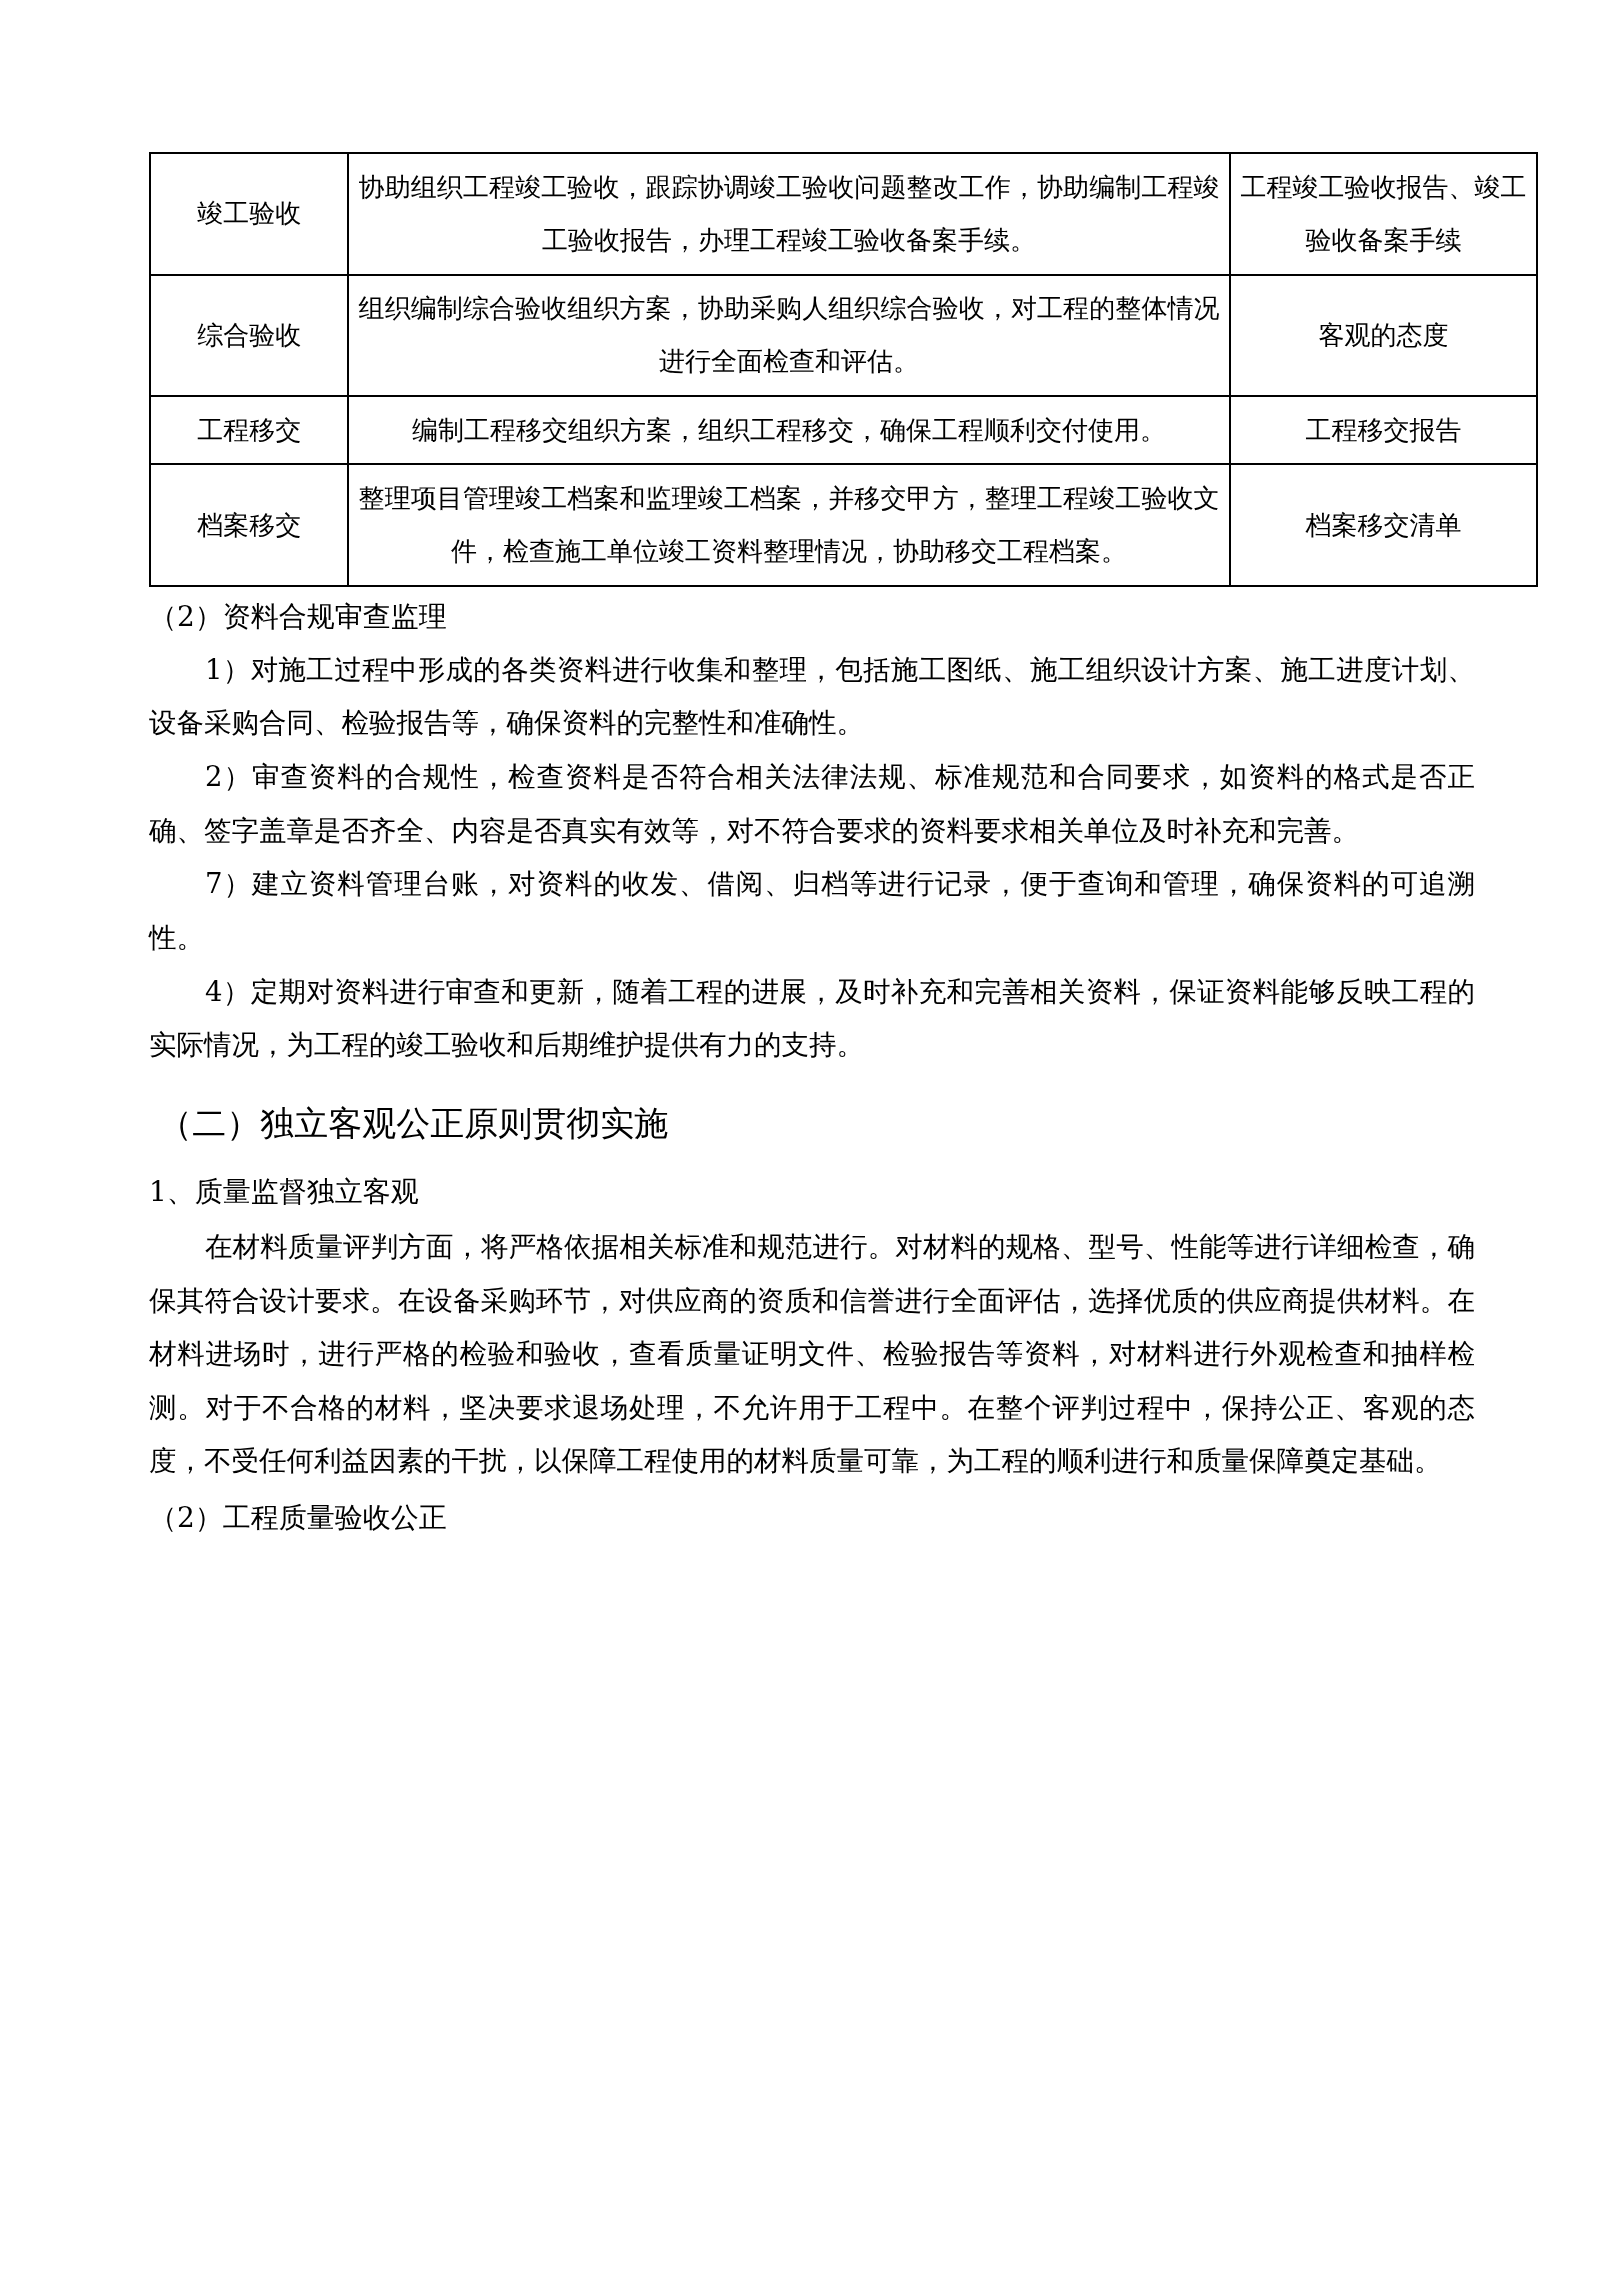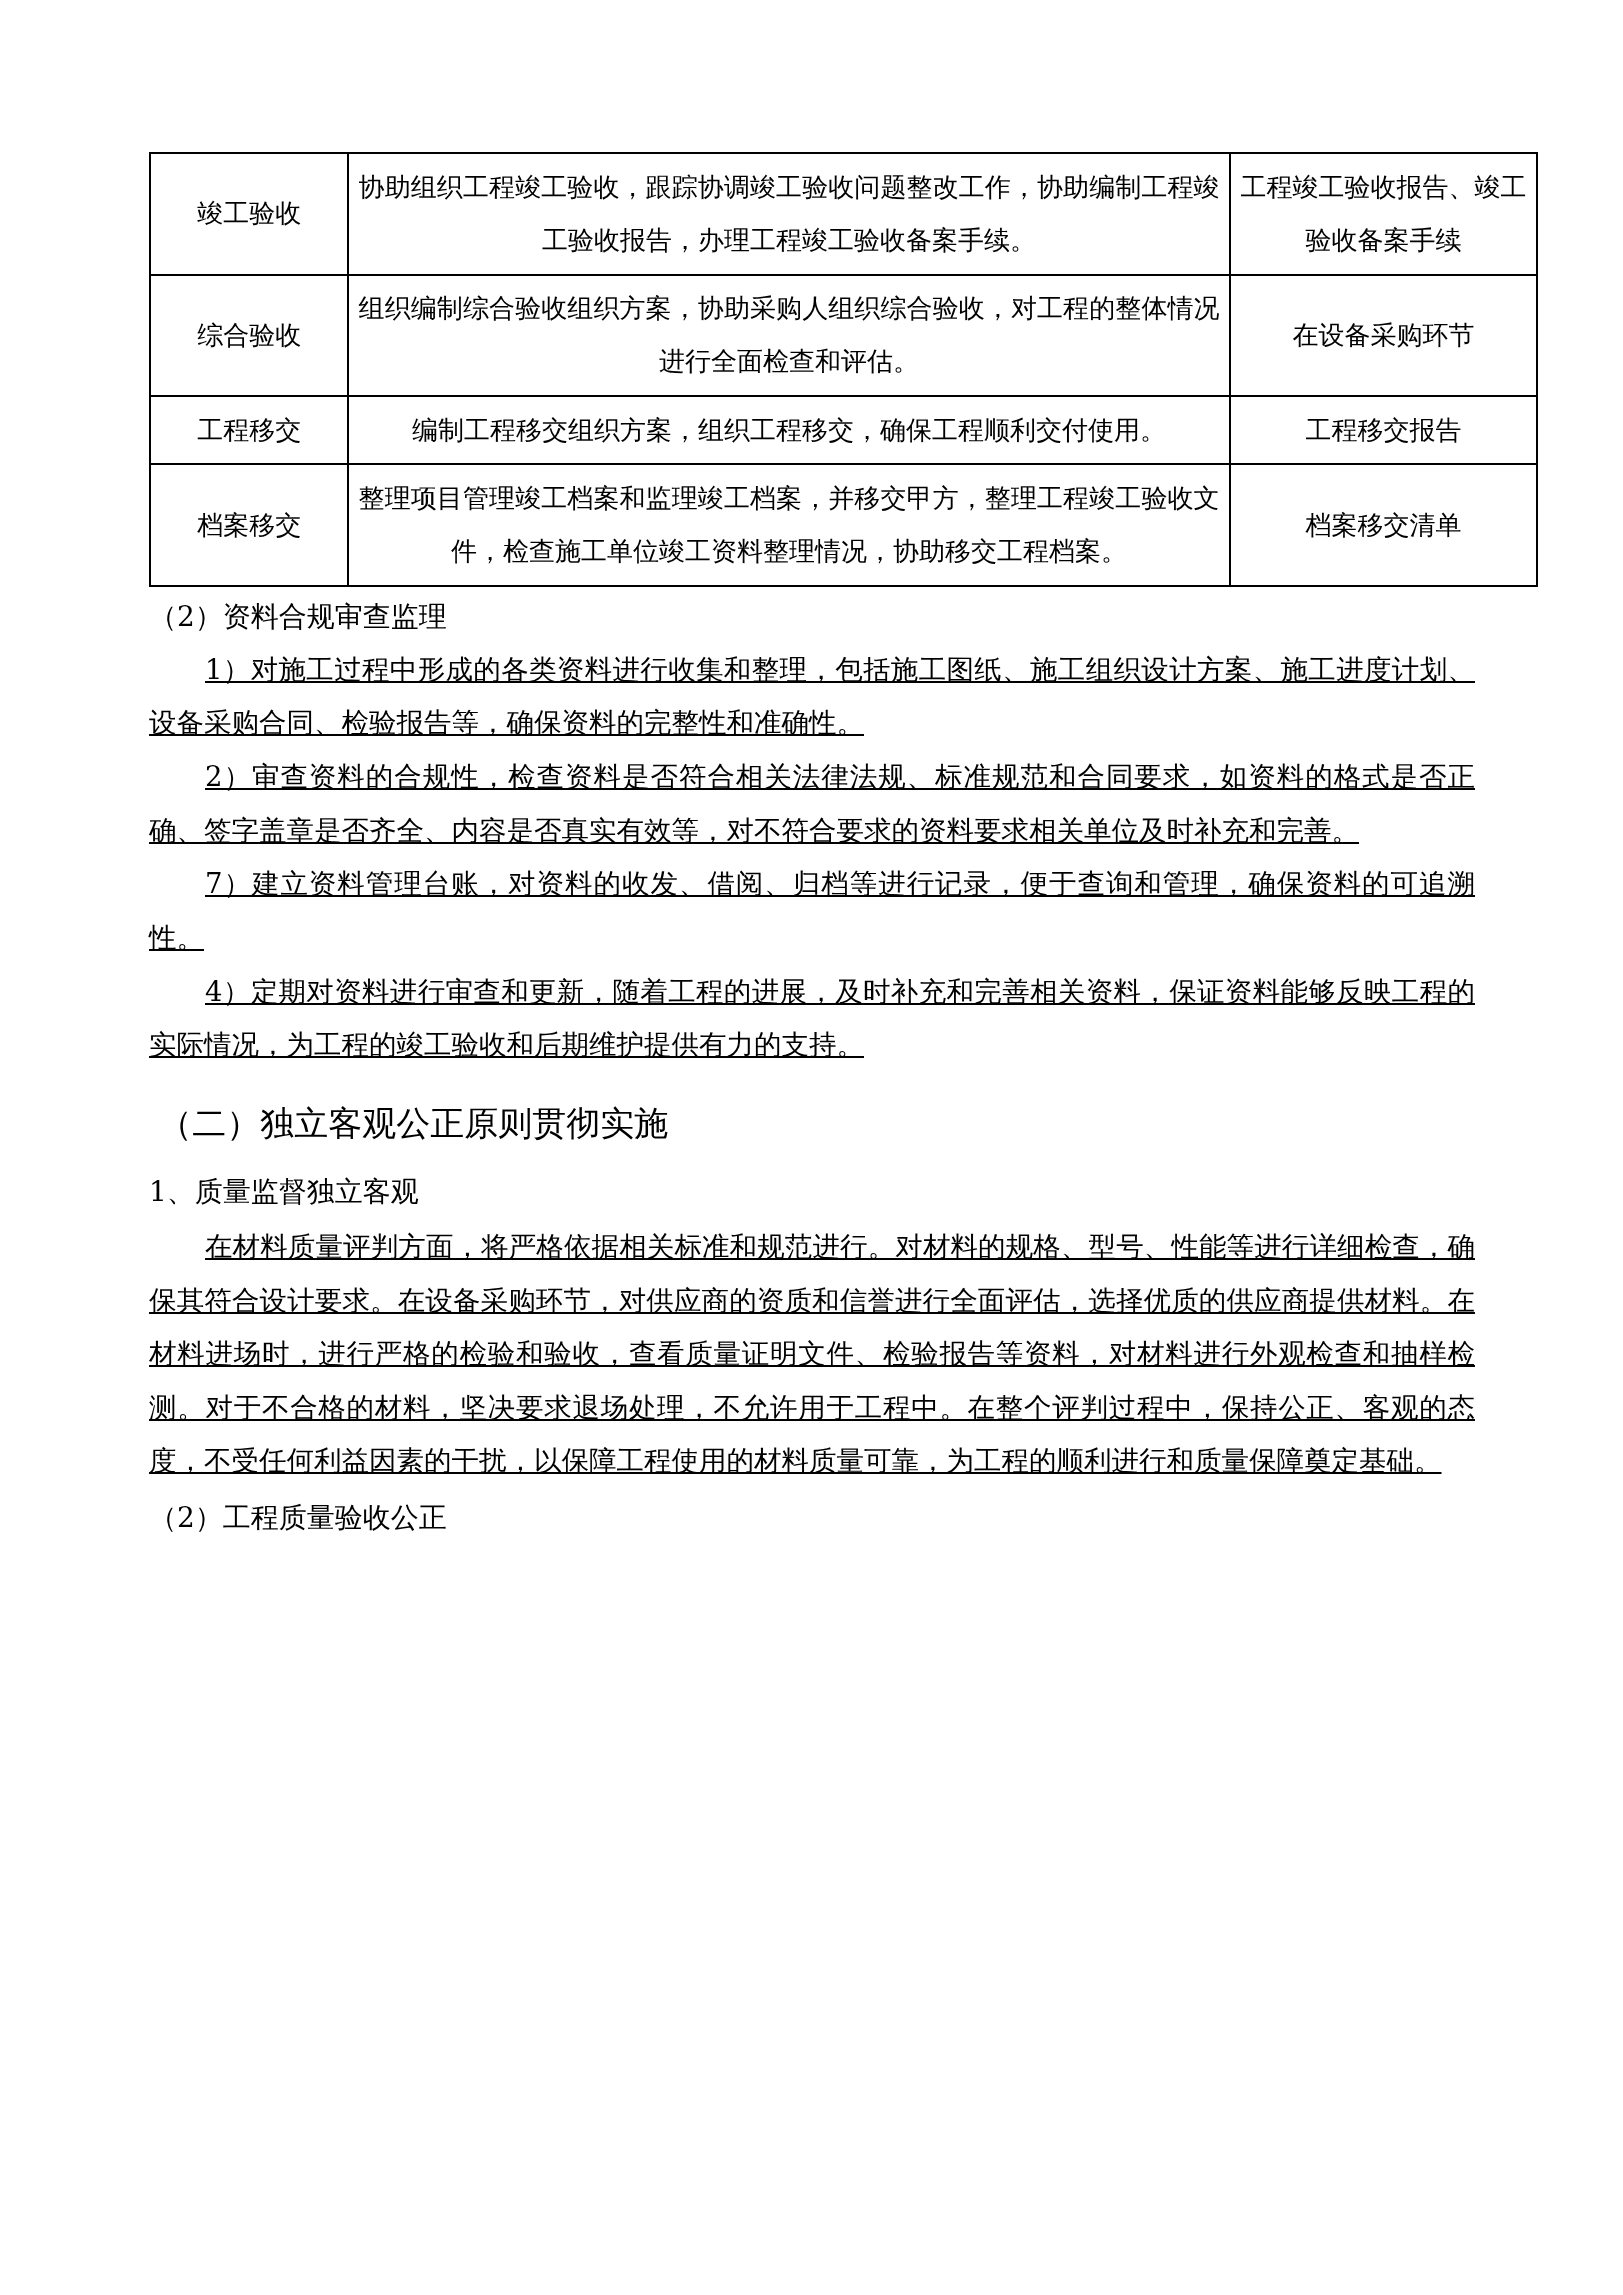--- a/index.html
+++ b/index.html
@@ -77,21 +77,20 @@
     line-height: 1.85;
     margin: 6.5px 0 2.6px 0;
   }
   p.body {
     font-size: 27.5px;
     line-height: 1.95;
     margin: 0 0 0 0;
     text-indent: 56px;
     text-align: justify;
     text-justify: inter-ideograph;
-    text-decoration: underline;
   }
 </style>
 </head>
 <body>
 
 <div class="page">
   <div class="content">
 
     <table class="duties">
       <tbody>
@@ -100,21 +99,21 @@
           <td class="col-desc">
             <span class="para">协助组织工程竣工验收，跟踪协调竣工验收问题整改工作，协助编制工程竣工验收报告，办理工程竣工验收备案手续。</span>
           </td>
           <td class="col-out">工程竣工验收报告、竣工验收备案手续</td>
         </tr>
         <tr>
           <td class="col-stage">综合验收</td>
           <td class="col-desc">
             <span class="para">组织编制综合验收组织方案，协助采购人组织综合验收，对工程的整体情况进行全面检查和评估。</span>
           </td>
-          <td class="col-out">在设备采购环节</td>
+          <td class="col-out">客观的态度</td>
         </tr>
         <tr>
           <td class="col-stage">工程移交</td>
           <td class="col-desc">
             <span class="para">编制工程移交组织方案，组织工程移交，确保工程顺利交付使用。</span>
           </td>
           <td class="col-out">工程移交报告</td>
         </tr>
         <tr>
           <td class="col-stage">档案移交</td>

